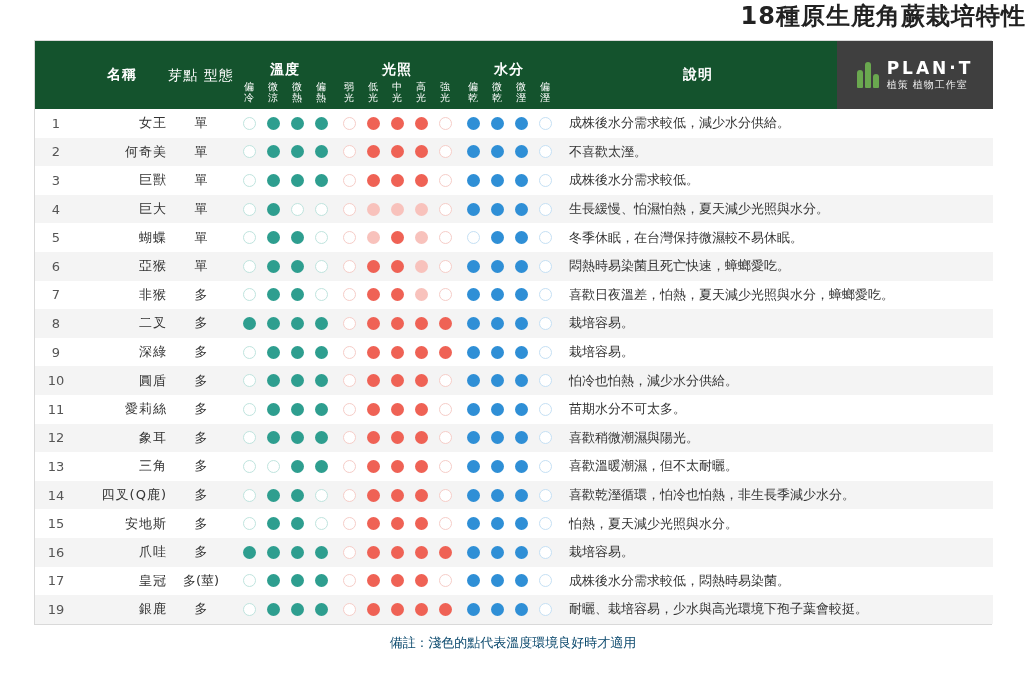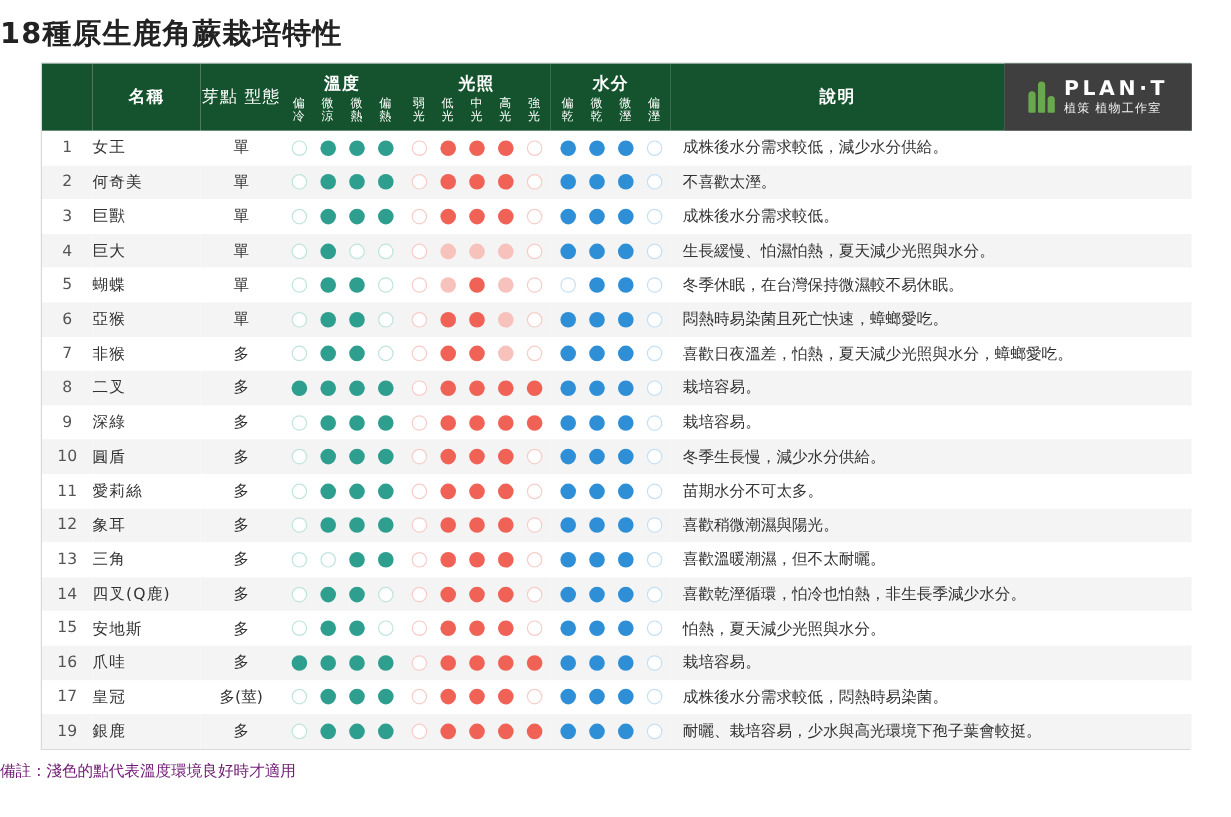--- a/index.html
+++ b/index.html
@@ -10,26 +10,25 @@
   }
   body {
     width: 1026px;
     height: 681px;
     font-family: "DejaVu Sans", "Liberation Sans", sans-serif;
     color: #333333;
     position: relative;
     overflow: hidden;
   }
   #page-title {
-    text-align: left;
+    text-align: right;
     font-size: 24px;
     font-weight: bold;
     color: #222222;
     letter-spacing: 1px;
-    padding-top: 12px;
     padding-bottom: 8px;
   }
   .table-wrap {
     width: 958px;
     margin: 0 auto;
     border: 1px solid #d9d9d9;
     background: #ffffff;
   }
   table.main {
     width: 100%;
@@ -43,21 +42,21 @@
   }
   thead th {
     font-weight: normal;
     vertical-align: middle;
     padding: 0;
   }
   .hdr-group {
     font-size: 14px;
     color: #ffffff;
     text-align: center;
-    padding-top: 8px;
+    padding-top: 20px;
     padding-bottom: 2px;
     font-weight: bold;
     letter-spacing: 1px;
   }
   .hdr-sub-row {
     display: flex;
     justify-content: center;
     gap: 0px;
     padding-bottom: 6px;
   }
@@ -132,21 +131,21 @@
   }
   tbody tr.odd { background: #ffffff; }
   tbody tr.even { background: #f4f4f4; }
   tbody td {
     font-size: 13px;
     padding: 0;
     vertical-align: middle;
     color: #333333;
   }
   td.num { text-align: center; color: #555555; font-size: 13px; }
-  td.name { text-align: left; letter-spacing: 1px; }
+  td.name { text-align: right; letter-spacing: 1px; }
   td.bud  { text-align: center; }
   td.desc { text-align: left; padding-left: 10px; font-size: 13px; color: #333333; }
   .dots {
     display: flex;
     justify-content: center;
     align-items: center;
     gap: 0px;
   }
   .dot {
     width: 24px;
@@ -164,23 +163,23 @@
   
   .t-full  { background: #2e9e8f; }
   .t-empty { background: #ffffff; border: 1px solid #bfe4de; }
   .l-full  { background: #ef6255; }
   .l-light { background: #f8c2bc; }
   .l-empty { background: #ffffff; border: 1px solid #f6cdc8; }
   .w-full  { background: #2f8fd6; }
   .w-empty { background: #ffffff; border: 1px solid #c5e0f4; }
   
   .footnote {
-    text-align: left;
+    text-align: center;
     font-size: 13px;
-    color: #701a75;
+    color: #0c4a6e;
     padding-top: 9px;
   }
 </style>
 </head>
 <body>
 
 <div id="page-title">18種原生鹿角蕨栽培特性</div>
 
 <div class="table-wrap">
   <table class="main">
@@ -853,21 +852,21 @@
                 <i class="w-full"></i>
               </span>
               <span class="dot">
                 <i class="w-full"></i>
               </span>
               <span class="dot">
                 <i class="w-empty"></i>
               </span>
             </div>
           </td>
-          <td class="desc" colspan="2">冬季生長慢，減少水分供給。</td>
+          <td class="desc" colspan="2">怕冷也怕熱，減少水分供給。</td>
         </tr>
         <tr class="odd">
           <td class="num">11</td>
           <td class="name">愛莉絲</td>
           <td class="bud">多</td>
           <td>
             <div class="dots">
               <span class="dot">
                 <i class="t-empty"></i>
               </span>

